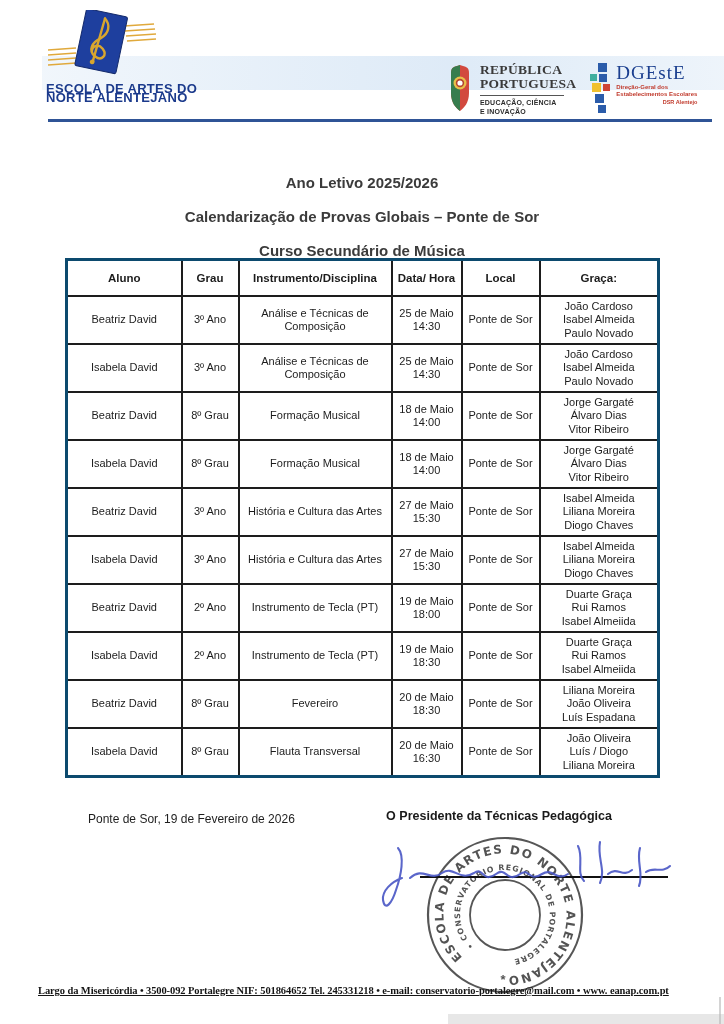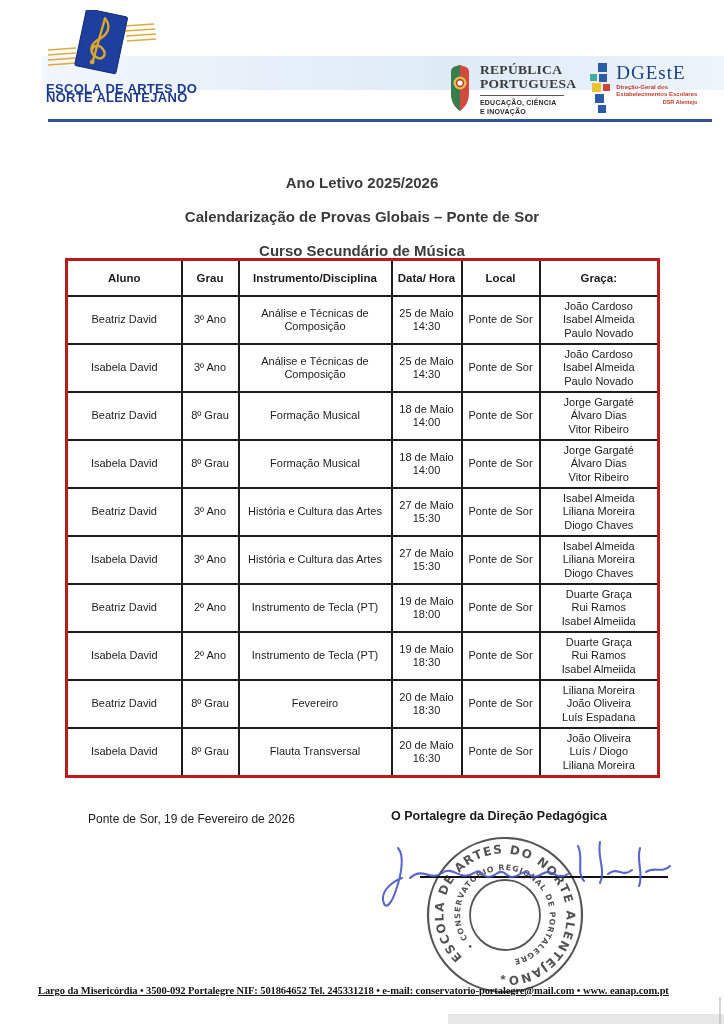--- a/index.html
+++ b/index.html
@@ -26,21 +26,21 @@
   .dg-texts{display:flex;flex-direction:column;}
   .dg-name{font-family:"Liberation Serif",serif;font-weight:normal;font-size:19px;
     line-height:19px;color:#1b3f8f;letter-spacing:1px;}
   .dg-sub{font-size:6px;font-weight:bold;color:#c0392b;line-height:7px;margin-top:2px;}
   .dg-region{font-size:5.5px;font-weight:bold;color:#c0392b;text-align:right;margin-top:1px;}
   
   .titles{position:absolute;left:0;top:133px;width:724px;text-align:center;margin-top:41px;}
   .titles div{font-weight:bold;font-size:15px;color:#3b3b3b;margin-bottom:17px;}
   
   table.exams{position:absolute;left:65px;top:258px;border-collapse:collapse;
-    border:3px solid #b91c1c;table-layout:fixed;}
+    border:3px solid #0c4a6e;table-layout:fixed;}
   table.exams th,table.exams td{border:2px solid #1d1d1d;vertical-align:middle;
     text-align:center;font-size:11px;color:#1c1c1c;padding:2px 3px;overflow:hidden;}
   table.exams th{height:30px;font-size:11.5px;font-weight:bold;}
   table.exams td{height:42px;line-height:13.5px;}
   td.juri{text-align:left;padding-left:7px;line-height:15px;margin-left:28px;}
   col.c-aluno{width:115px;}col.c-grau{width:57px;}col.c-disc{width:153px;}
   col.c-data{width:70px;}col.c-local{width:78px;}col.c-juri{width:119px;}
   
   .place-date{position:absolute;left:88px;top:812px;font-size:12px;color:#1e1e1e;}
   .president{position:absolute;left:366px;top:809px;width:266px;text-align:center;
@@ -313,21 +313,21 @@
       <td class="juri">
         <div>João Oliveira</div>
         <div>Luís / Diogo</div>
         <div>Liliana Moreira</div>
       </td>
     </tr>
       </tbody>
   </table>
 
   <div class="place-date">Ponte de Sor, 19 de Fevereiro de 2026</div>
-  <div class="president">O Portalegre da Direção Pedagógica</div>
+  <div class="president">O Presidente da Técnicas Pedagógica</div>
 
   <svg class="sig-svg" width="310" height="172" viewBox="0 0 310 172">
 
     <g opacity="0.88">
       <circle cx="135" cy="87" r="77" fill="none" stroke="#3f3f3f" stroke-width="2.2"></circle>
       <circle cx="135" cy="87" r="35" fill="none" stroke="#3f3f3f" stroke-width="1.8"></circle>
       <defs>
         <path id="outerArc" d="M 92.6,129.4 a 60,60 0 1,1 84.8,-84.8 a 60,60 0 1,1 -84.8,84.8"></path>
         <path id="innerArc" d="M 103.9,118.1 a 44,44 0 1,1 62.2,-62.2 a 44,44 0 1,1 -62.2,62.2"></path>
       </defs>

